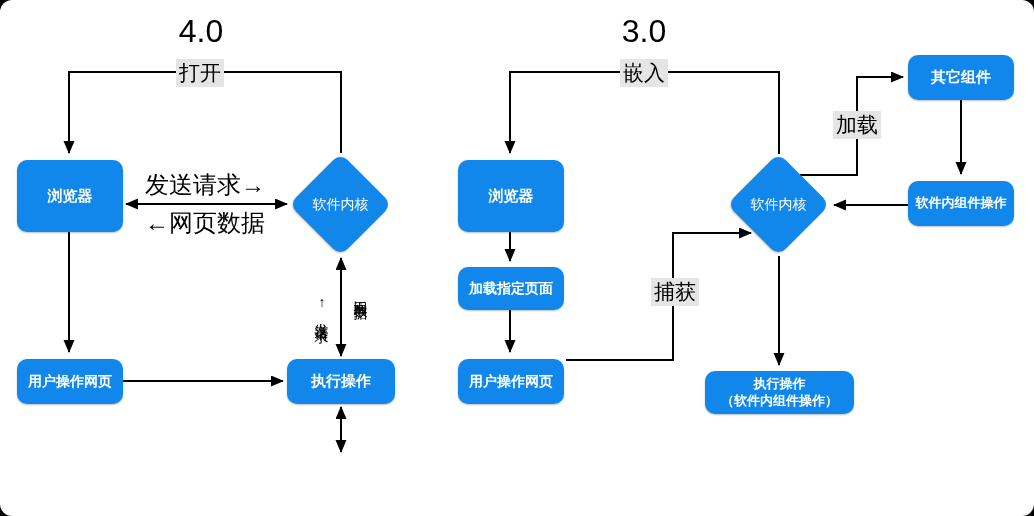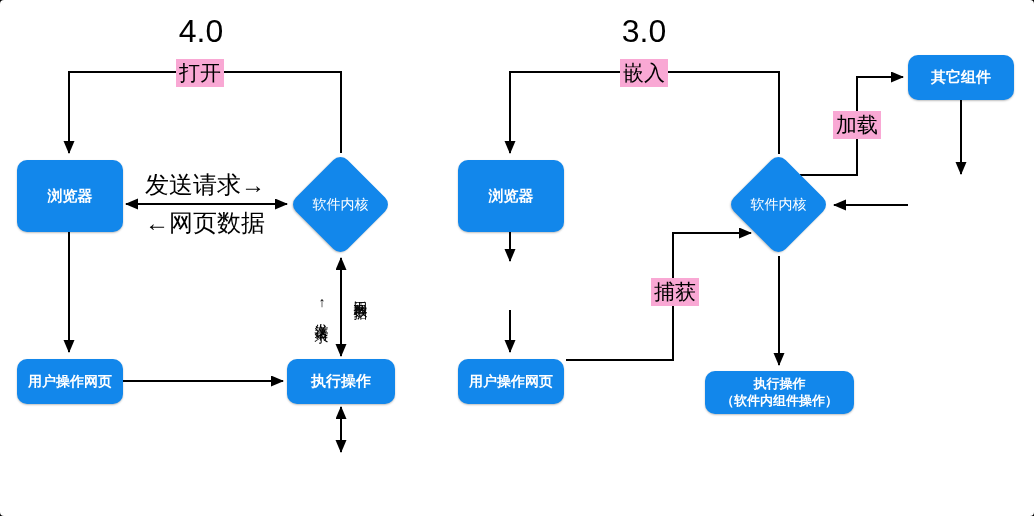--- a/index.html
+++ b/index.html
@@ -1,36 +1,36 @@
 <!DOCTYPE html>
 <html><head>
 <meta charset="utf-8">
 <style>
   html,body{margin:0;padding:0;background:#000;}
   .canvas{
     position:relative;width:1034px;height:516px;background:#fff;
-    border-radius:4px;overflow:hidden;
+    border-radius:12px;overflow:hidden;
     font-family:"Liberation Sans","DejaVu Sans",sans-serif;
   }
   svg.wires{position:absolute;left:0;top:0;width:1034px;height:516px;}
   .node{
     position:absolute;display:flex;flex-direction:column;align-items:center;justify-content:center;
     background:#1287eb;color:#ffffff;border-radius:10px;text-align:center;
     font-size:15px;line-height:1.25;box-shadow:0 1px 2px rgba(0,0,0,.25);font-weight:bold;
   }
   .node .sub{font-size:13px;}
   .diamond{
     position:absolute;width:73px;height:73px;background:#1287eb;border-radius:10px;
     transform:rotate(45deg);display:flex;align-items:center;justify-content:center;
     box-shadow:0 1px 2px rgba(0,0,0,.25);
   }
   .diamond>span{transform:rotate(-45deg);color:#fff;font-size:14px;white-space:nowrap;}
   .lbl{position:absolute;transform:translate(-50%,-50%);color:#000;white-space:nowrap;}
   .title{font-size:32px;}
-  .edge-lbl{font-size:21px;background:#f9a8d4;padding:0 3px;}
+  .edge-lbl{font-size:21px;background:#e5e5e5;padding:0 3px;}
   .mid-lbl{font-size:24px;}
   .vert{
     writing-mode:vertical-rl;text-orientation:upright;
     font-size:14px;letter-spacing:2px;line-height:1;
   }
 </style>
 </head>
 <body>
 
 <div class="canvas">
@@ -73,25 +73,27 @@
   <div class="node" style="left:17px;top:359px;width:106px;height:45px;font-size:14px;">用户操作网页</div>
   <div class="node" style="left:287px;top:359px;width:108px;height:45px;">执行操作</div>
 
   <div class="lbl edge-lbl" style="left:200px;top:73px;">打开</div>
   <div class="lbl mid-lbl" style="left:205px;top:185px;">发送请求→</div>
   <div class="lbl mid-lbl" style="left:205px;top:223px;">←网页数据</div>
   <div class="lbl vert" style="left:322px;top:307px;">↑发送请求</div>
   <div class="lbl vert" style="left:361px;top:302px;">返回数据↓</div>
 
   <div class="node" style="left:458px;top:160px;width:106px;height:72px;">浏览器</div>
+  <div class="node" style="left:458px;top:267px;width:106px;height:43px;font-size:14px;">加载指定页面</div>
   <div class="node" style="left:458px;top:359px;width:106px;height:45px;font-size:14px;">用户操作网页</div>
   <div class="diamond" style="left:742px;top:168px;">
     <span>软件内核</span>
   </div>
   <div class="node" style="left:908px;top:55px;width:106px;height:45px;">其它组件</div>
+  <div class="node" style="left:908px;top:181px;width:106px;height:45px;font-size:13px;">软件内组件操作</div>
   <div class="node" style="left:705px;top:371px;width:149px;height:43px;font-size:13px;">
     <div class="sub">执行操作</div>
     <div class="sub">（软件内组件操作）</div>
   </div>
 
   <div class="lbl edge-lbl" style="left:644px;top:73px;">嵌入</div>
   <div class="lbl edge-lbl" style="left:857px;top:125px;text-align:right;">加载</div>
   <div class="lbl edge-lbl" style="left:675px;top:292px;">捕获</div>
 
 </div>

